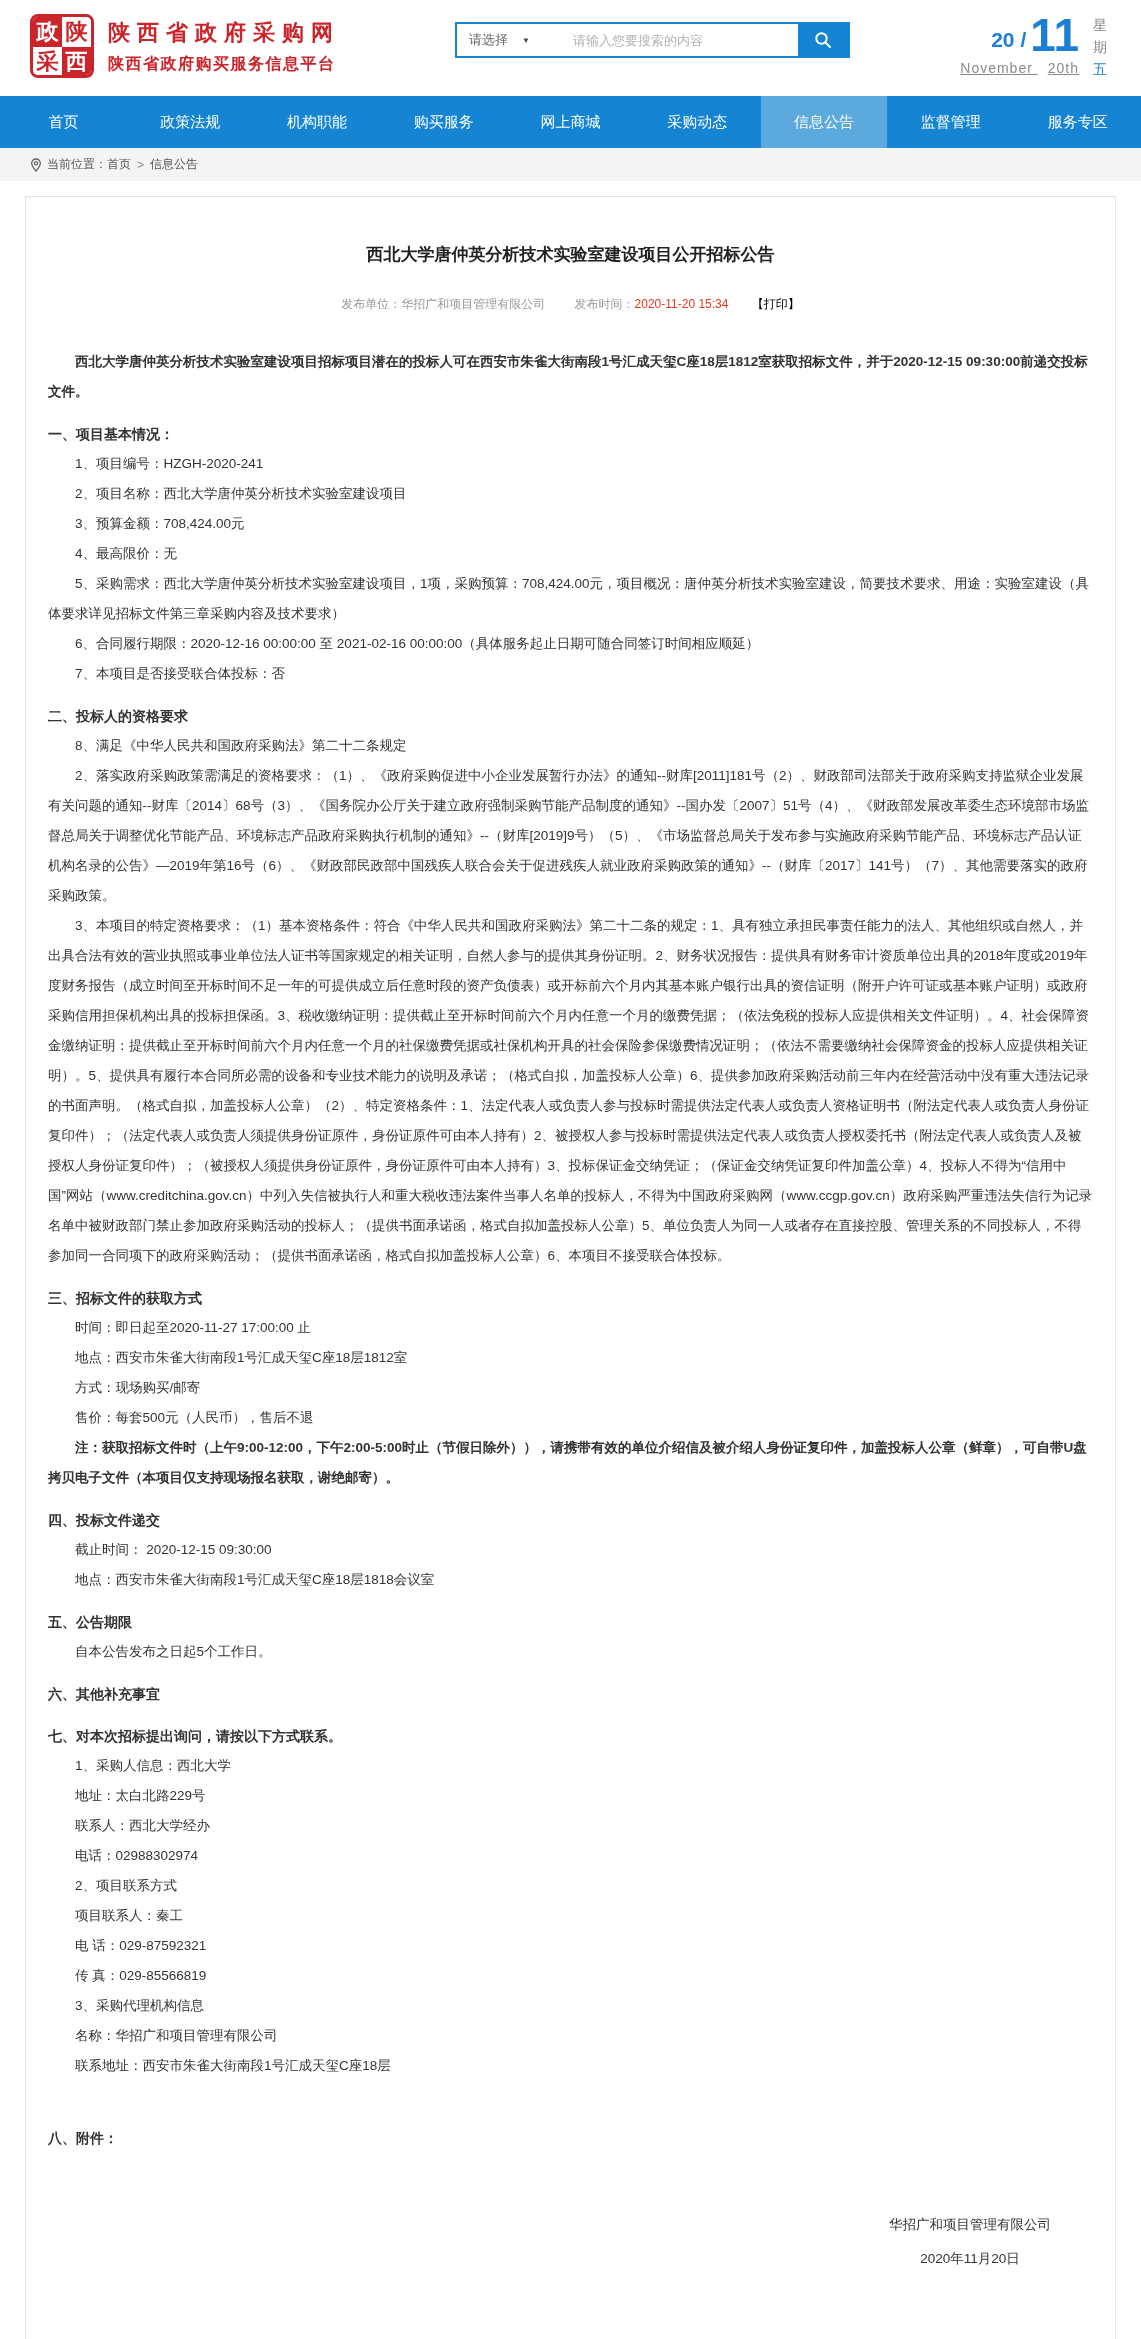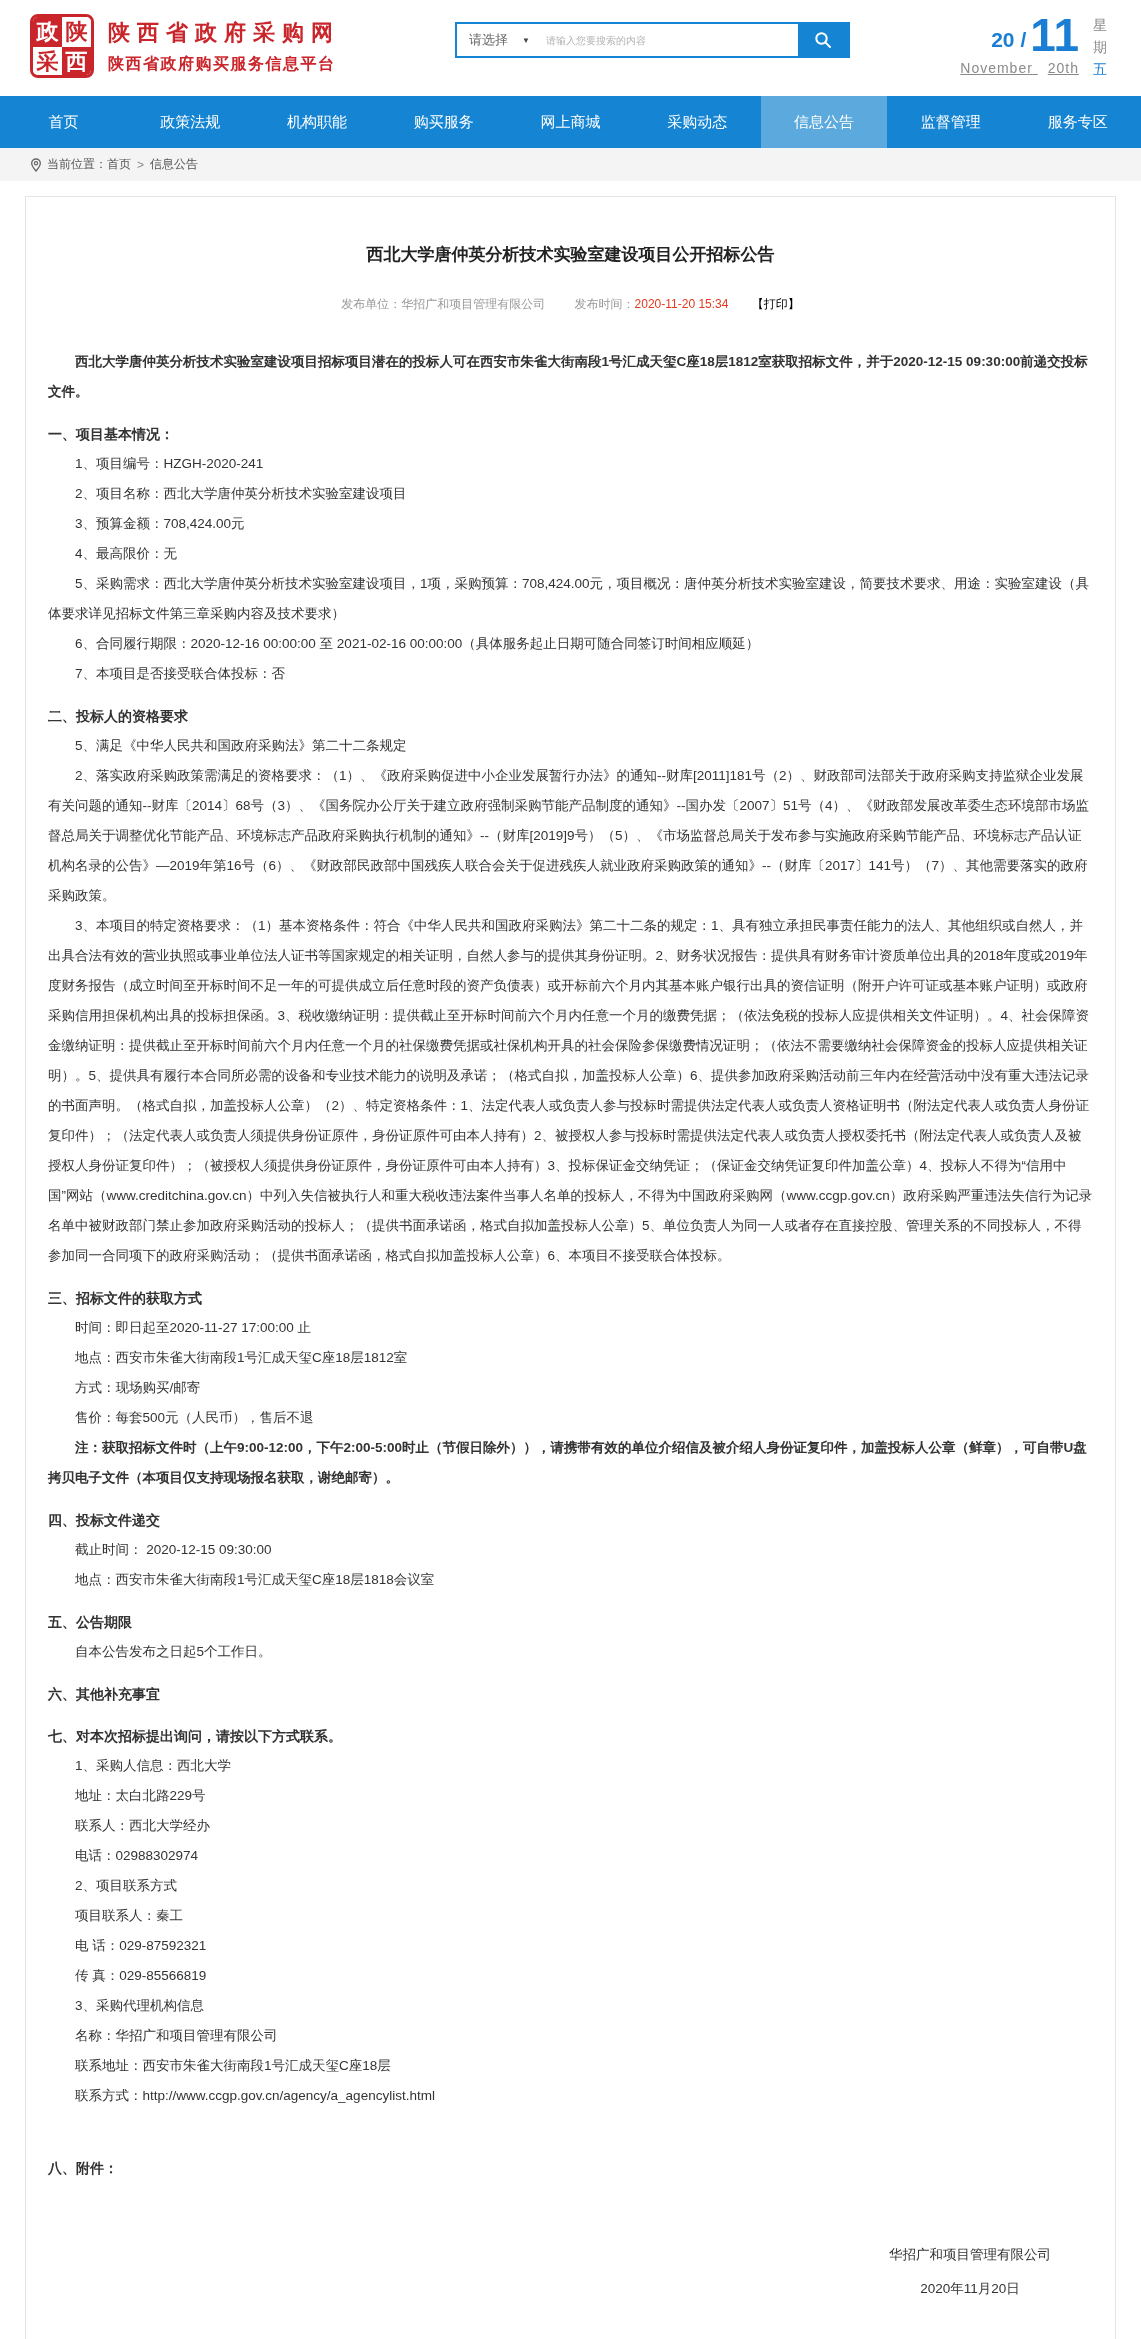--- a/index.html
+++ b/index.html
@@ -21,21 +21,21 @@
   .seal .w { background:#fff; color:#c9252b; }
   .site-titles { margin-left:14px; }
   .site-title { color:#c9252b; font-size:22px; font-weight:bold; letter-spacing:7px; }
   .site-subtitle { color:#c9252b; font-size:16px; font-weight:bold; letter-spacing:1.5px; margin-top:6px; }
   .search-box {
     position:absolute; left:455px; top:22px; width:395px; height:36px;
     border:2px solid #1585d3; display:flex; align-items:stretch; background:#fff;
   }
   .search-select { display:flex; align-items:center; padding:0 8px 0 12px; font-size:13px; color:#666; cursor:pointer; flex:none; }
   .search-select .caret { font-size:8px; color:#444; margin-left:14px; }
-  .search-input { border:none; outline:none; flex:1; font-size:10px; color:#333; padding:0 8px; font-family:inherit; }
+  .search-input { border:none; outline:none; flex:1; font-size:13px; color:#333; padding:0 8px; font-family:inherit;margin-left:27px; }
   .search-input::placeholder { color:#b3b3b3; }
   .search-btn { width:50px; background:#1585d3; border:none; cursor:pointer; display:flex; align-items:center; justify-content:center; }
   .date-widget { position:absolute; right:34px; top:12px; display:flex;justify-content:center; }
   .date-left { text-align:center; }
   .date-top { display:flex; align-items:flex-start; justify-content:flex-end; }
   .date-day { color:#1a7fd4; font-size:21px; font-weight:bold; margin-top:16px; }
   .date-slash { color:#1a7fd4; font-size:21px; font-weight:bold; margin:16px 4px 0 6px; }
   .date-month-num { color:#1a7fd4; font-size:46px; font-weight:bold; line-height:46px; }
   .date-bottom { color:#8a8a8a; font-size:14px; margin-top:2px; letter-spacing:1px;text-decoration:underline; }
   .date-bottom b { font-weight:normal; margin-left:10px; }
@@ -165,21 +165,21 @@
     <div id="article-sections">
         <h3>一、项目基本情况：</h3>
         <p>1、项目编号：HZGH-2020-241</p>
         <p>2、项目名称：西北大学唐仲英分析技术实验室建设项目</p>
         <p>3、预算金额：708,424.00元</p>
         <p>4、最高限价：无</p>
         <p>5、采购需求：西北大学唐仲英分析技术实验室建设项目，1项，采购预算：708,424.00元，项目概况：唐仲英分析技术实验室建设，简要技术要求、用途：实验室建设（具体要求详见招标文件第三章采购内容及技术要求）</p>
         <p>6、合同履行期限：2020-12-16 00:00:00 至 2021-02-16 00:00:00（具体服务起止日期可随合同签订时间相应顺延）</p>
         <p>7、本项目是否接受联合体投标：否</p>
         <h3>二、投标人的资格要求</h3>
-        <p>5、满足《中华人民共和国政府采购法》第二十二条规定</p>
+        <p>8、满足《中华人民共和国政府采购法》第二十二条规定</p>
         <p>2、落实政府采购政策需满足的资格要求：（1）、《政府采购促进中小企业发展暂行办法》的通知--财库[2011]181号（2）、财政部司法部关于政府采购支持监狱企业发展有关问题的通知--财库〔2014〕68号（3）、《国务院办公厅关于建立政府强制采购节能产品制度的通知》--国办发〔2007〕51号（4）、《财政部发展改革委生态环境部市场监督总局关于调整优化节能产品、环境标志产品政府采购执行机制的通知》--（财库[2019]9号）（5）、《市场监督总局关于发布参与实施政府采购节能产品、环境标志产品认证机构名录的公告》—2019年第16号（6）、《财政部民政部中国残疾人联合会关于促进残疾人就业政府采购政策的通知》--（财库〔2017〕141号）（7）、其他需要落实的政府采购政策。</p>
         <p>3、本项目的特定资格要求：（1）基本资格条件：符合《中华人民共和国政府采购法》第二十二条的规定：1、具有独立承担民事责任能力的法人、其他组织或自然人，并出具合法有效的营业执照或事业单位法人证书等国家规定的相关证明，自然人参与的提供其身份证明。2、财务状况报告：提供具有财务审计资质单位出具的2018年度或2019年度财务报告（成立时间至开标时间不足一年的可提供成立后任意时段的资产负债表）或开标前六个月内其基本账户银行出具的资信证明（附开户许可证或基本账户证明）或政府采购信用担保机构出具的投标担保函。3、税收缴纳证明：提供截止至开标时间前六个月内任意一个月的缴费凭据；（依法免税的投标人应提供相关文件证明）。4、社会保障资金缴纳证明：提供截止至开标时间前六个月内任意一个月的社保缴费凭据或社保机构开具的社会保险参保缴费情况证明；（依法不需要缴纳社会保障资金的投标人应提供相关证明）。5、提供具有履行本合同所必需的设备和专业技术能力的说明及承诺；（格式自拟，加盖投标人公章）6、提供参加政府采购活动前三年内在经营活动中没有重大违法记录的书面声明。（格式自拟，加盖投标人公章）（2）、特定资格条件：1、法定代表人或负责人参与投标时需提供法定代表人或负责人资格证明书（附法定代表人或负责人身份证复印件）；（法定代表人或负责人须提供身份证原件，身份证原件可由本人持有）2、被授权人参与投标时需提供法定代表人或负责人授权委托书（附法定代表人或负责人及被授权人身份证复印件）；（被授权人须提供身份证原件，身份证原件可由本人持有）3、投标保证金交纳凭证；（保证金交纳凭证复印件加盖公章）4、投标人不得为“信用中国”网站（www.creditchina.gov.cn）中列入失信被执行人和重大税收违法案件当事人名单的投标人，不得为中国政府采购网（www.ccgp.gov.cn）政府采购严重违法失信行为记录名单中被财政部门禁止参加政府采购活动的投标人；（提供书面承诺函，格式自拟加盖投标人公章）5、单位负责人为同一人或者存在直接控股、管理关系的不同投标人，不得参加同一合同项下的政府采购活动；（提供书面承诺函，格式自拟加盖投标人公章）6、本项目不接受联合体投标。</p>
         <h3>三、招标文件的获取方式</h3>
         <p>时间：即日起至2020-11-27 17:00:00 止</p>
         <p>地点：西安市朱雀大街南段1号汇成天玺C座18层1812室</p>
         <p>方式：现场购买/邮寄</p>
         <p>售价：每套500元（人民币），售后不退</p>
         <p class="bold">注：获取招标文件时（上午9:00-12:00，下午2:00-5:00时止（节假日除外）），请携带有效的单位介绍信及被介绍人身份证复印件，加盖投标人公章（鲜章），可自带U盘拷贝电子文件（本项目仅支持现场报名获取，谢绝邮寄）。</p>
         <h3>四、投标文件递交</h3>
         <p>截止时间： 2020-12-15 09:30:00</p>
@@ -192,21 +192,20 @@
         <p>地址：太白北路229号</p>
         <p>联系人：西北大学经办</p>
         <p>电话：02988302974</p>
         <p>2、项目联系方式</p>
         <p>项目联系人：秦工</p>
         <p>电 话：029-87592321</p>
         <p>传 真：029-85566819</p>
         <p>3、采购代理机构信息</p>
         <p>名称：华招广和项目管理有限公司</p>
         <p>联系地址：西安市朱雀大街南段1号汇成天玺C座18层</p>
-        <p>联系方式：http://www.ccgp.gov.cn/agency/a_agencylist.html</p>
         <h3 class="extra-top">八、附件：</h3>
       </div>
   </div>
 
   <div class="signature">
     <span class="sig-inner">
       <div>华招广和项目管理有限公司</div>
       <div>2020年11月20日</div>
     </span>
   </div>

